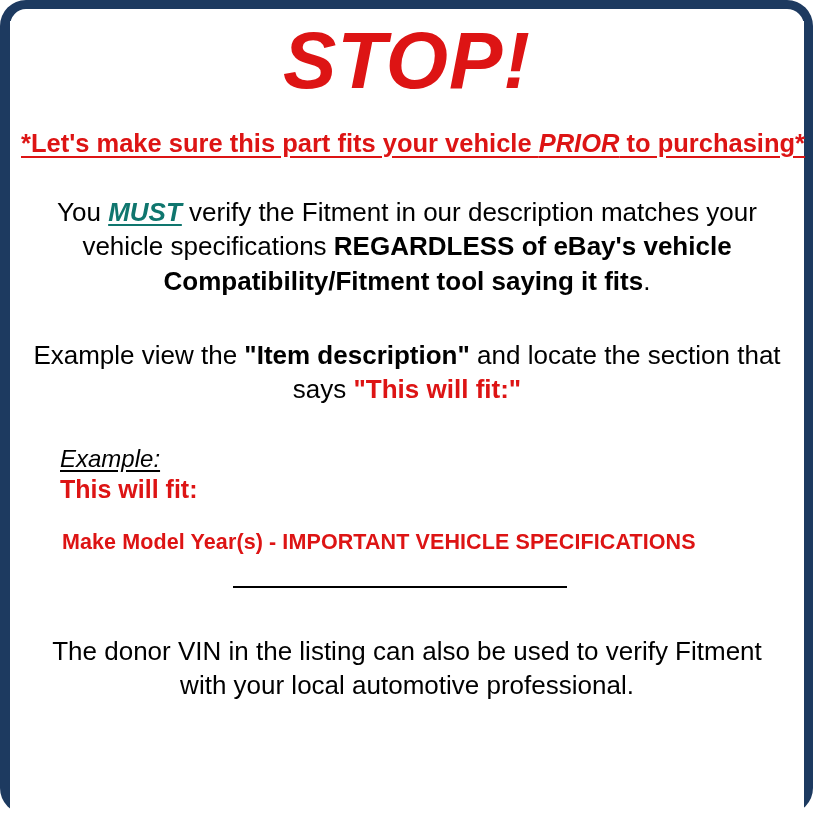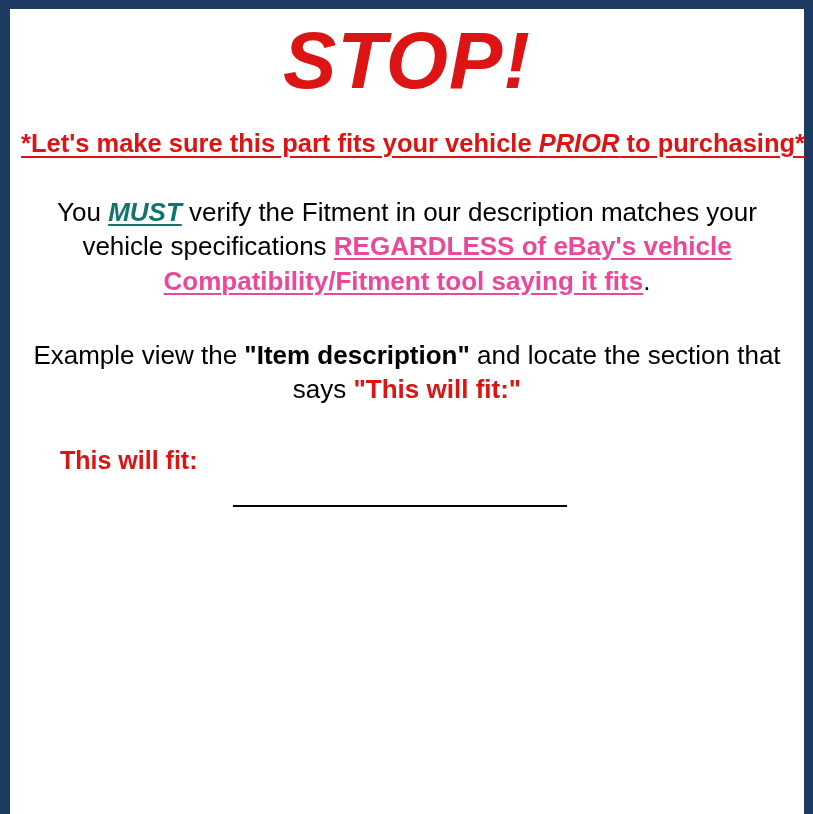--- a/index.html
+++ b/index.html
@@ -18,20 +18,21 @@
   #fitment-notice {
     box-sizing: border-box;
     width: 813px;
     height: 814px;
     background: #ffffff;
     border-top: 9px solid #1d3a60;
     border-left: 10px solid #1d3a60;
     border-right: 9px solid #1d3a60;
     border-bottom: 10px solid #1d3a60;
     position: relative;
+    border-radius: 26px;
   }
 
   .inner {
     box-sizing: border-box;
     width: 100%;
     height: 100%;
     background: #ffffff;
     padding: 0 11px;
     position: relative;
   }
@@ -70,23 +71,22 @@
     line-height: 1.32;
     text-align: center;
     margin: 0;
     padding: 0 8px;
   }
   #para-verify { margin-top: 38px; }
   #para-view   { margin-top: 40px; }
 
   .bk { font-weight: bold; color: #000; }
   .rd-bold-ul {
-    color: #ec4899;
+    color: #000000;
     font-weight: bold;
-    text-decoration: underline;
     text-underline-offset: 3px;
   }
   .rd-bold { color: #dd1414; font-weight: bold; }
   .rd-bi-ul {
     color: #0f766e;
     font-weight: bold;
     font-style: italic;
     text-decoration: underline;
     text-underline-offset: 3px;
   }
@@ -105,21 +105,21 @@
     text-decoration: underline;
     text-underline-offset: 3px;
     margin: 0;
     display: block;
   }
   .example-fit {
     color: #dd1414;
     font-weight: bold;
     font-size: 25px;
     line-height: 1.2;
-    margin: 18px 0 0 0;
+    margin: 2px 0 0 0;
     display: block;
   }
   .example-spec {
     color: #dd1414;
     font-weight: bold;
     font-size: 21.5px;
     line-height: 1.2;
     margin: 26px 0 0 2px;
     display: block;
     letter-spacing: 0.1px;
@@ -151,23 +151,26 @@
 
     <h1 class="stop-title">STOP!</h1>
 
     <p class="subtitle"><span>*Let's make sure this part fits your vehicle </span><span class="ital">PRIOR</span><span> to purchasing*</span></p>
 
     <p class="para" id="para-verify"><span>You </span><span class="rd-bi-ul">MUST</span><span> verify the Fitment in our description matches your vehicle specifications </span><span class="rd-bold-ul">REGARDLESS of eBay's vehicle Compatibility/Fitment tool saying it fits</span><span>.</span></p>
 
     <p class="para" id="para-view"><span>Example view the </span><span class="bk">"Item description"</span><span> and locate the section that says </span><span class="rd-bold">"This will fit:"</span></p>
 
     <div class="example-block">
+      <span class="example-label">Example:</span>
       <span class="example-fit">This will fit:</span>
+      <span class="example-spec">Make Model Year(s) - IMPORTANT VEHICLE SPECIFICATIONS</span>
     </div>
 
     <div class="divider-wrap">
       <div class="divider"></div>
     </div>
 
 
+    <p class="para" id="para-vin">The donor VIN in the listing can also be used to verify Fitment with your local automotive professional.</p>
 
   </div>
 </div>
 
 </body></html>

